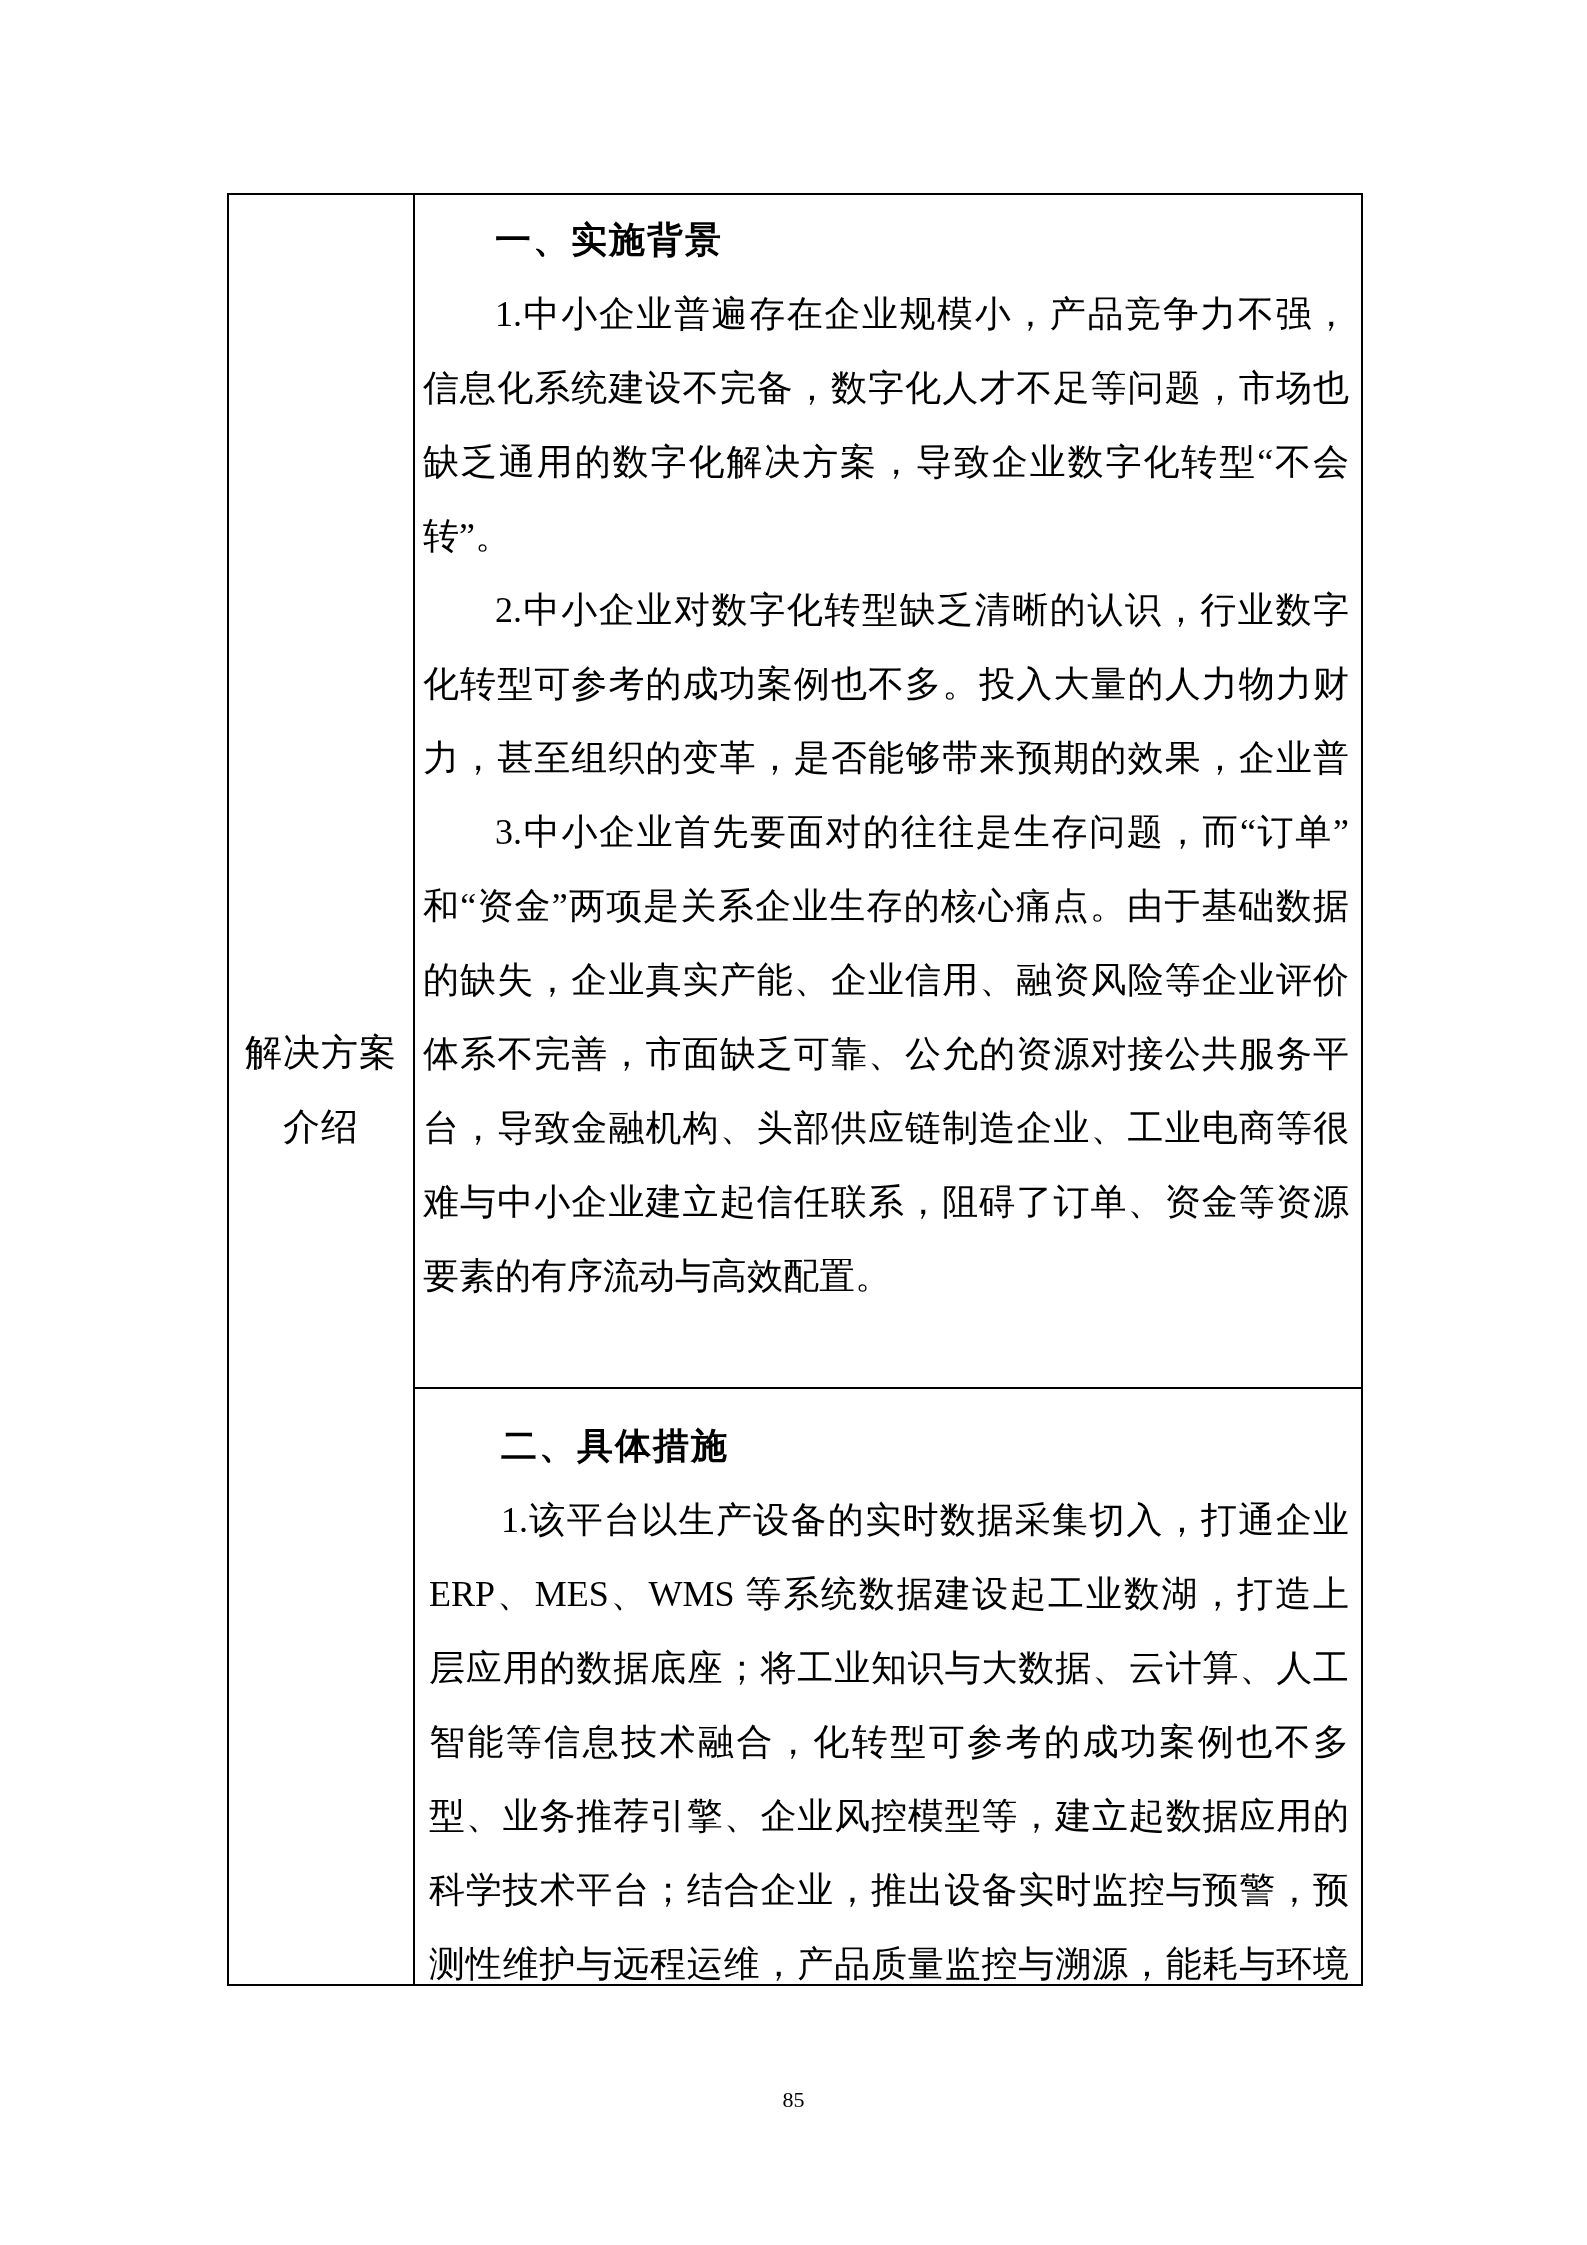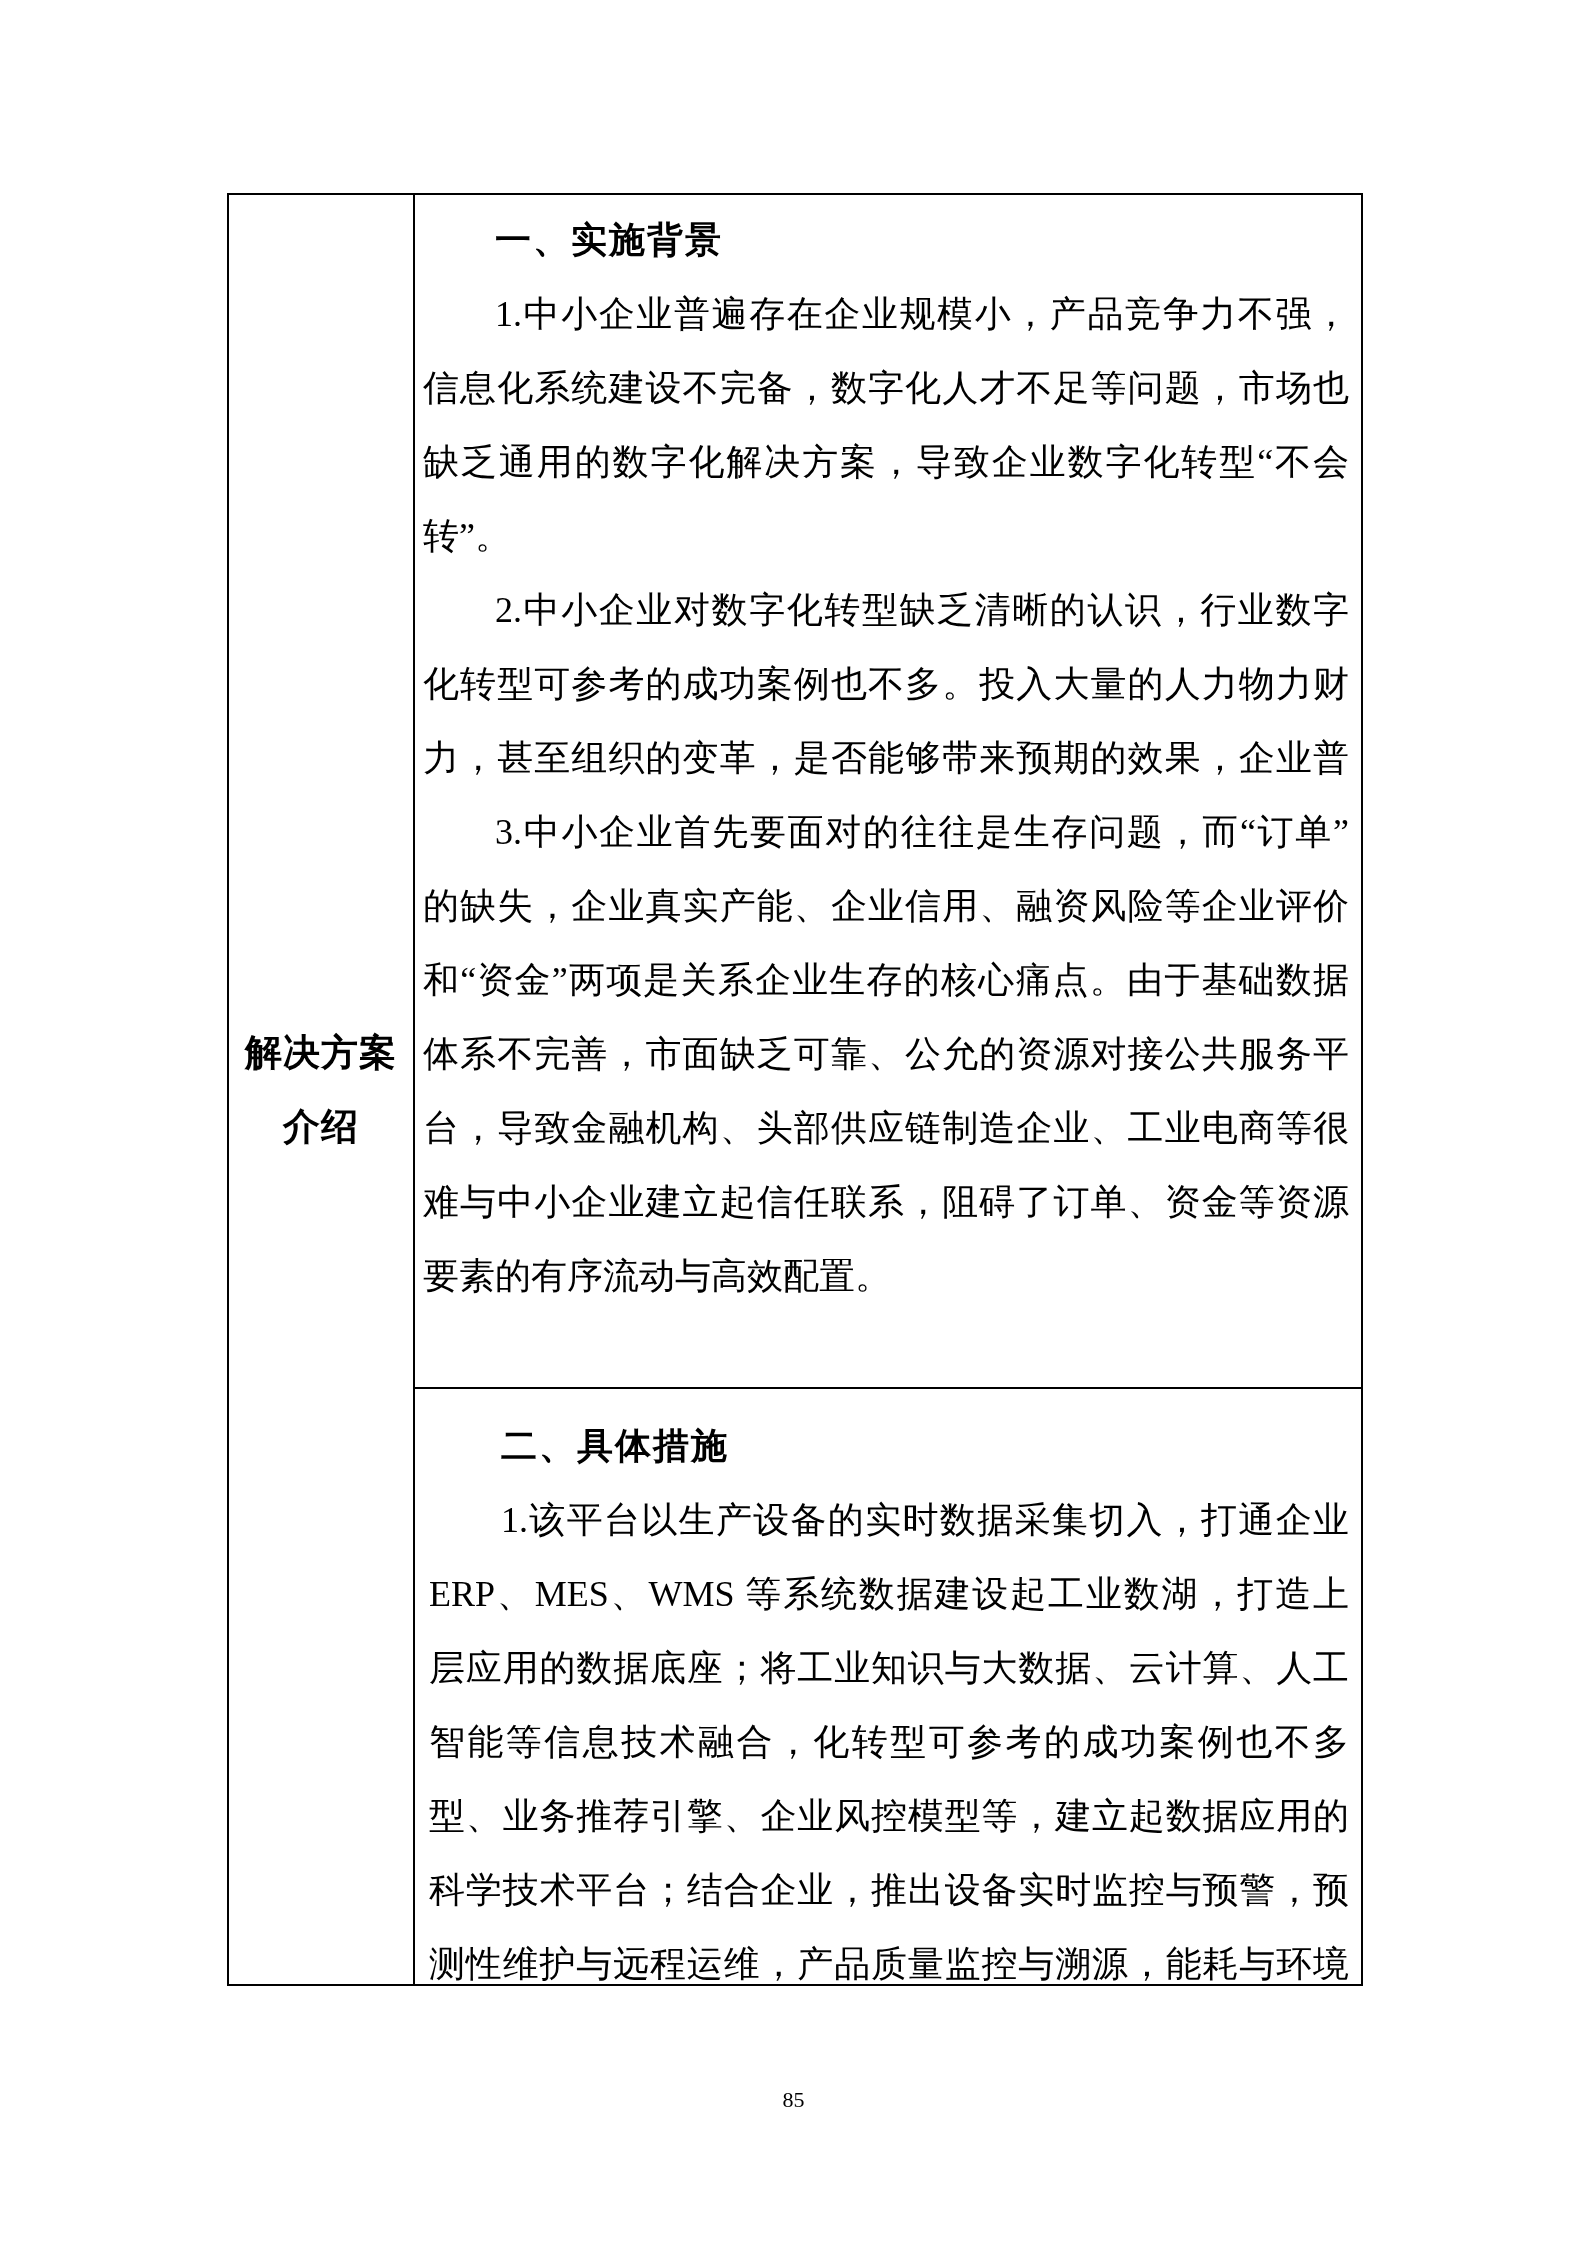--- a/index.html
+++ b/index.html
@@ -33,21 +33,21 @@
     flex: 0 0 186px;
     border-right: 2px solid #000000;
     box-sizing: border-box;
     display: flex;
     flex-direction: column;
     justify-content: center;
     align-items: center;
   }
   .label-line {
     font-size: 37px;
-    font-weight: bold;
+    font-weight: normal;
     line-height: 74px;
     letter-spacing: 1px;
     white-space: nowrap;
   }
   .content-col {
     flex: 1 1 auto;
     display: flex;
     flex-direction: column;
     min-width: 0;
   }
@@ -119,22 +119,22 @@
         <div class="line heading">一、实施背景</div>
         <div>
             <div class="line first">1.中小企业普遍存在企业规模小，产品竞争力不强，</div>
             <div class="line">信息化系统建设不完备，数字化人才不足等问题，市场也</div>
             <div class="line">缺乏通用的数字化解决方案，导致企业数字化转型“不会</div>
             <div class="line final">转”。</div>
             <div class="line first">2.中小企业对数字化转型缺乏清晰的认识，行业数字</div>
             <div class="line">化转型可参考的成功案例也不多。投入大量的人力物力财</div>
             <div class="line">力，甚至组织的变革，是否能够带来预期的效果，企业普</div>
             <div class="line first">3.中小企业首先要面对的往往是生存问题，而“订单”</div>
+            <div class="line">和“资金”两项是关系企业生存的核心痛点。由于基础数据</div>
             <div class="line">的缺失，企业真实产能、企业信用、融资风险等企业评价</div>
-            <div class="line">和“资金”两项是关系企业生存的核心痛点。由于基础数据</div>
             <div class="line">体系不完善，市面缺乏可靠、公允的资源对接公共服务平</div>
             <div class="line">台，导致金融机构、头部供应链制造企业、工业电商等很</div>
             <div class="line">难与中小企业建立起信任联系，阻碍了订单、资金等资源</div>
             <div class="line final">要素的有序流动与高效配置。</div>
           </div>
       </div>
 
       <div class="content-cell cell-row2">
         <div class="line heading">二、具体措施</div>
         <div>

